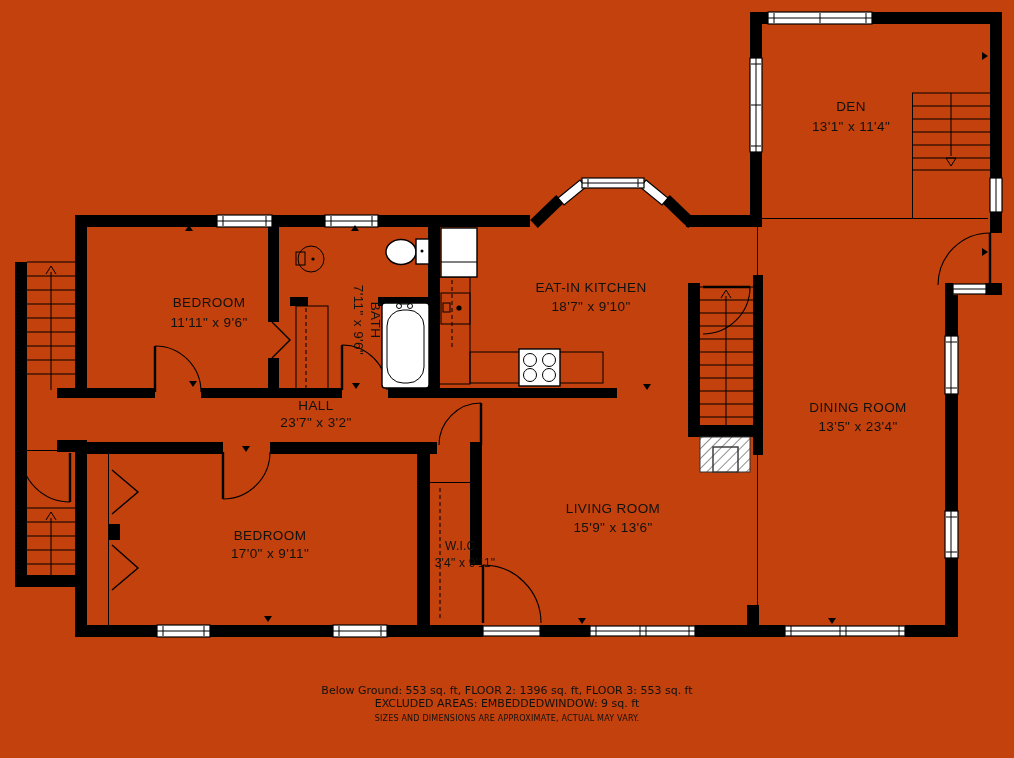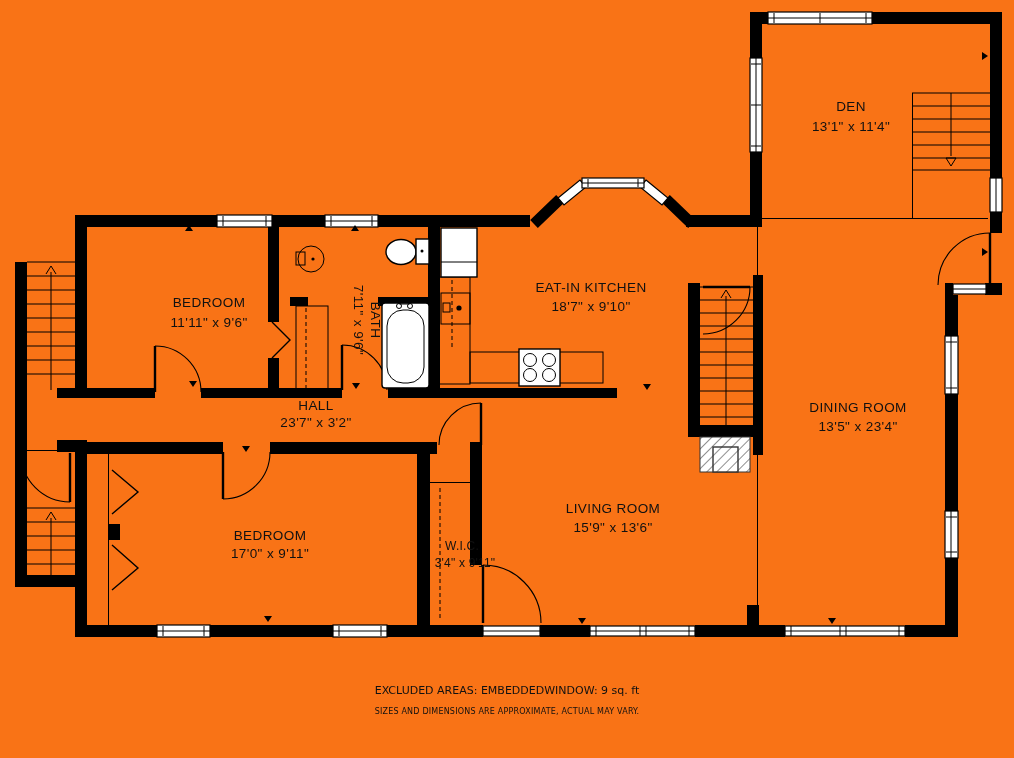--- a/index.html
+++ b/index.html
@@ -1,36 +1,36 @@
 <!DOCTYPE html>
 <html><head>
 <meta charset="utf-8">
 <style>
   html,body{margin:0;padding:0;background:#fff;}
-  .page{position:relative;width:1014px;height:758px;background:#f97316;overflow:hidden;}
+  .page{position:relative;width:1014px;height:758px;background:#c2410c;overflow:hidden;}
   svg{display:block;}
   .wall{fill:#000;}
   .thin{stroke:#000;stroke-width:1;fill:none;}
   .thin2{stroke:#000;stroke-width:1.4;fill:none;}
   .dash{stroke:#000;stroke-width:1;fill:none;stroke-dasharray:4 3;}
   .win{fill:#fff;stroke:#000;stroke-width:1.2;}
   .arc{fill:none;stroke:#000;stroke-width:1.1;}
   .leaf{stroke:#000;stroke-width:2.4;fill:none;}
   .fix{fill:#fff;stroke:#000;stroke-width:1.4;}
   .fixthin{fill:none;stroke:#000;stroke-width:1;}
   .bay{stroke:#000;stroke-width:11;fill:none;}
   .mark{fill:#000;}
   text{font-family:"Liberation Sans","DejaVu Sans",sans-serif;fill:#111;}
   .lbl{font-size:13.5px;letter-spacing:.4px;}
   .lbl-sm{font-size:12px;letter-spacing:.2px;}
   .summary{position:absolute;left:0;top:684px;width:100%;text-align:center;
            font-family:"DejaVu Sans","Liberation Sans",sans-serif;color:#111;}
   .s-total{font-weight:bold;font-size:11.5px;line-height:14px;}
   .s-line{font-size:11px;line-height:13px;}
-  .s-disclaimer{font-size:8px;margin-top:10px;letter-spacing:.2px;}
+  .s-disclaimer{font-size:8px;margin-top:4px;letter-spacing:.2px;}
 </style>
 </head>
 <body>
 
 <div class="page">
 <svg width="1014" height="660" viewBox="0 0 1014 660">
 
   <defs>
     <pattern id="hatch" patternUnits="userSpaceOnUse" width="7" height="7" patternTransform="rotate(45)">
       <rect width="7" height="7" fill="#fff"></rect>
@@ -218,16 +218,17 @@
 
     <text class="lbl-sm" x="462" y="550">W.I.C.</text>
     <text class="lbl-sm" x="465" y="567">3'4" x 9'11"</text>
 
     <text class="lbl" x="613" y="513">LIVING ROOM</text>
     <text class="lbl" x="613" y="532">15'9" x 13'6"</text>
   </g>
 </svg>
 
 <div class="summary">
+  <div class="s-line">Below Ground: 553 sq. ft, FLOOR 2: 1396 sq. ft, FLOOR 3: 553 sq. ft</div>
   <div class="s-line">EXCLUDED AREAS: EMBEDDEDWINDOW: 9 sq. ft</div>
   <div class="s-disclaimer">SIZES AND DIMENSIONS ARE APPROXIMATE, ACTUAL MAY VARY.</div>
 </div>
 </div>
 
 </body></html>

